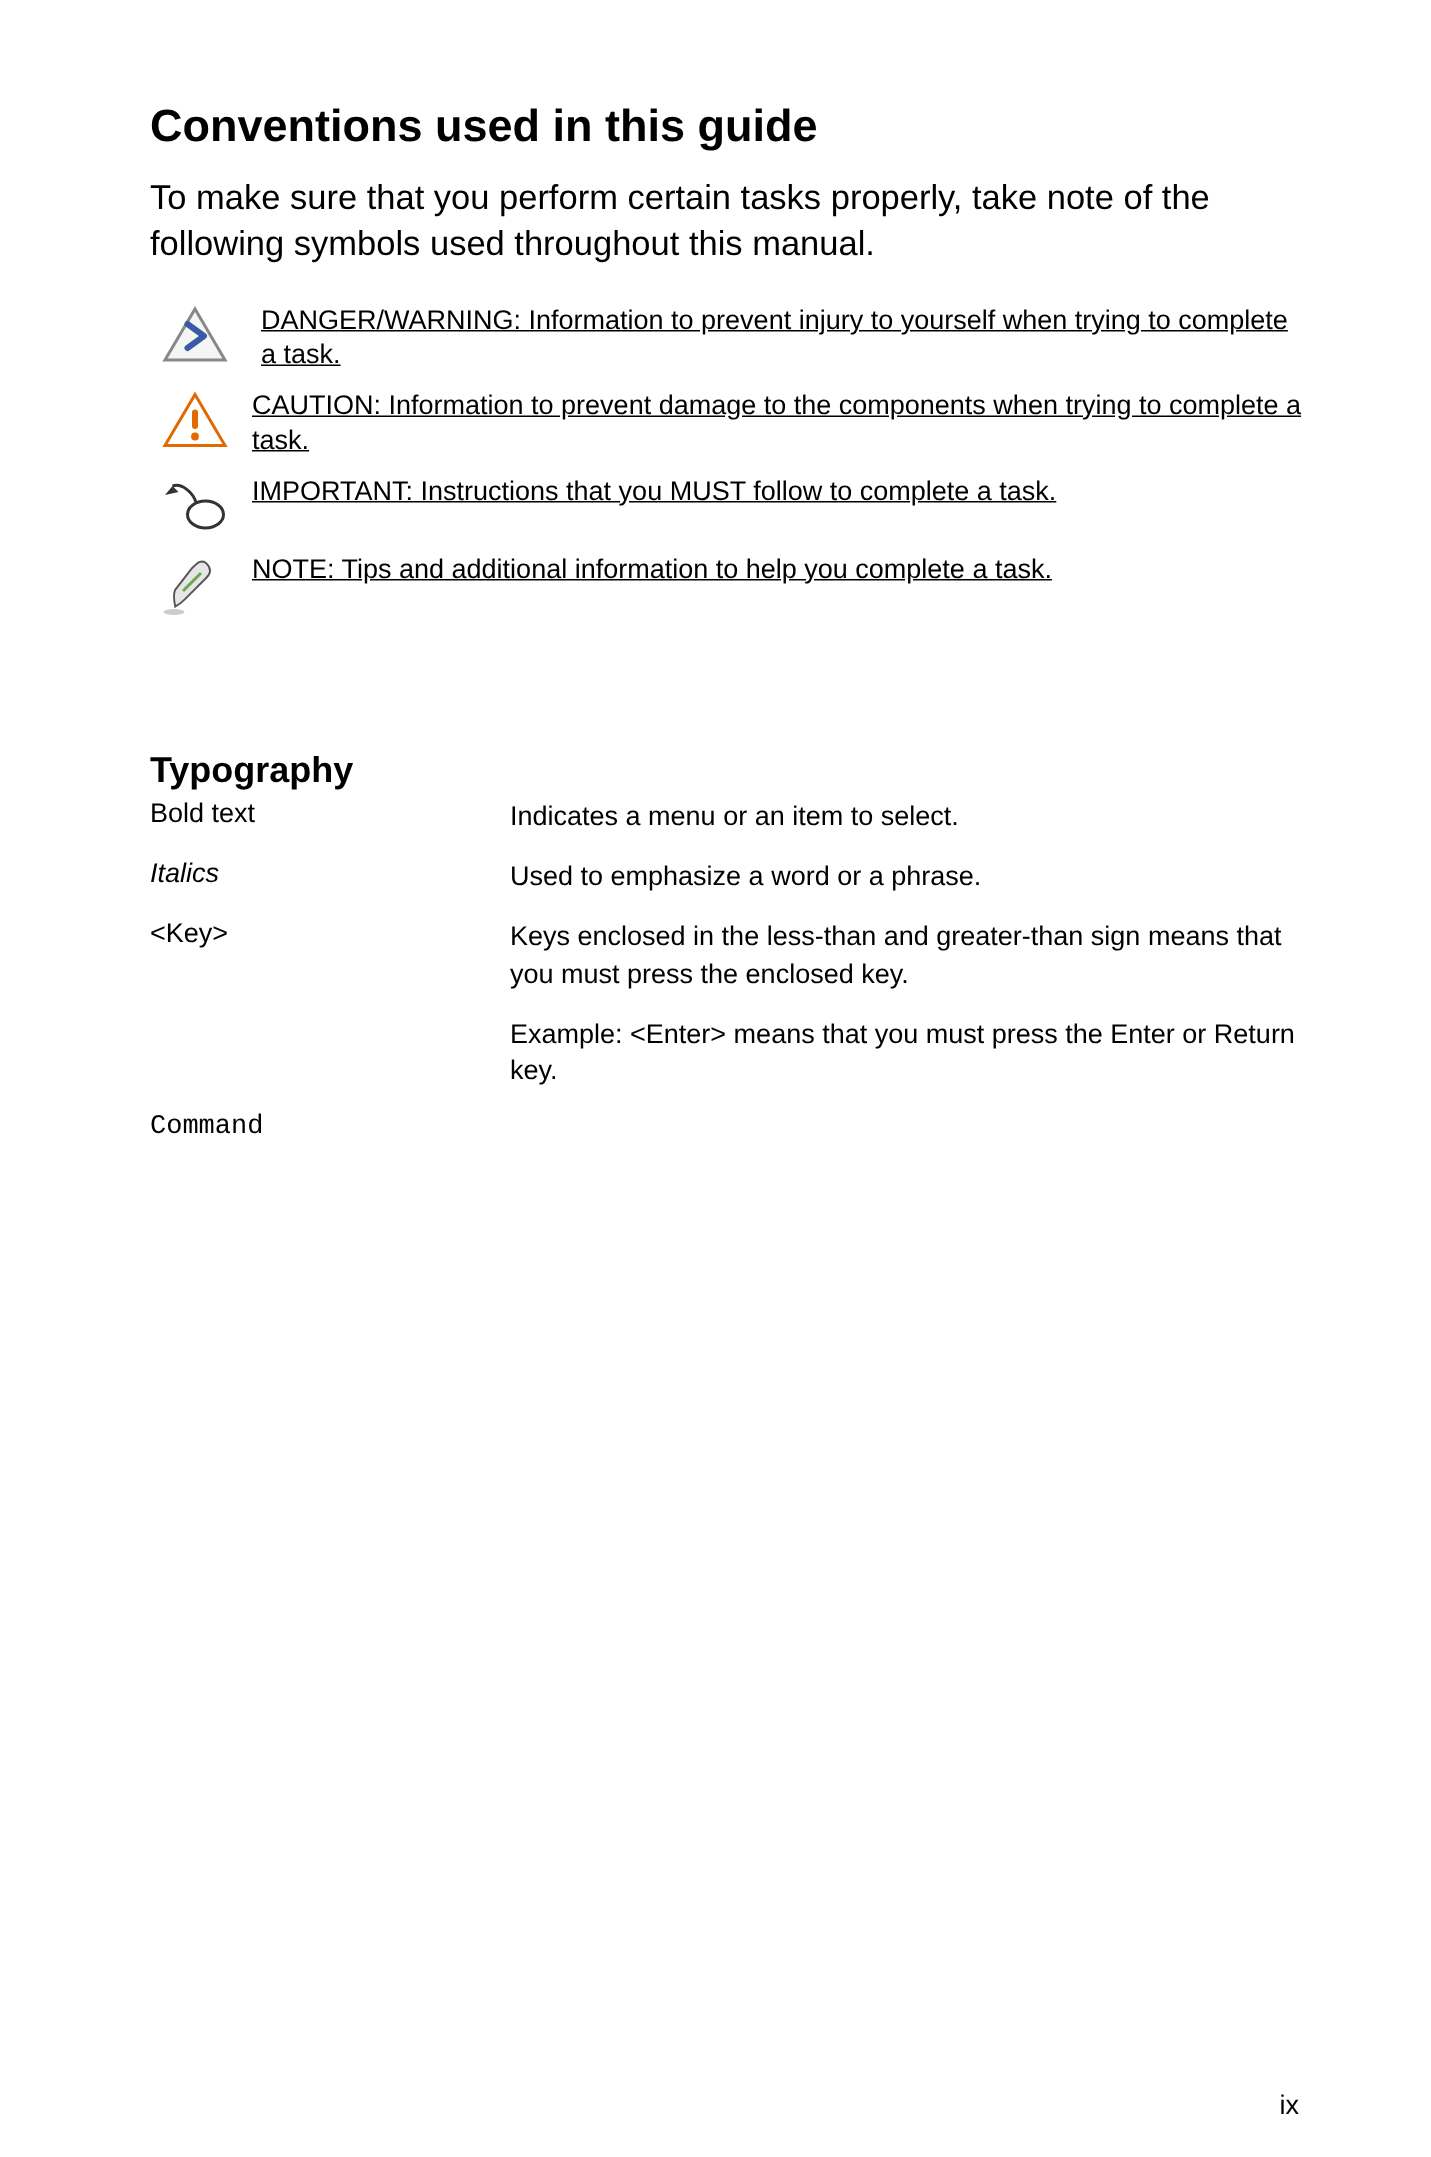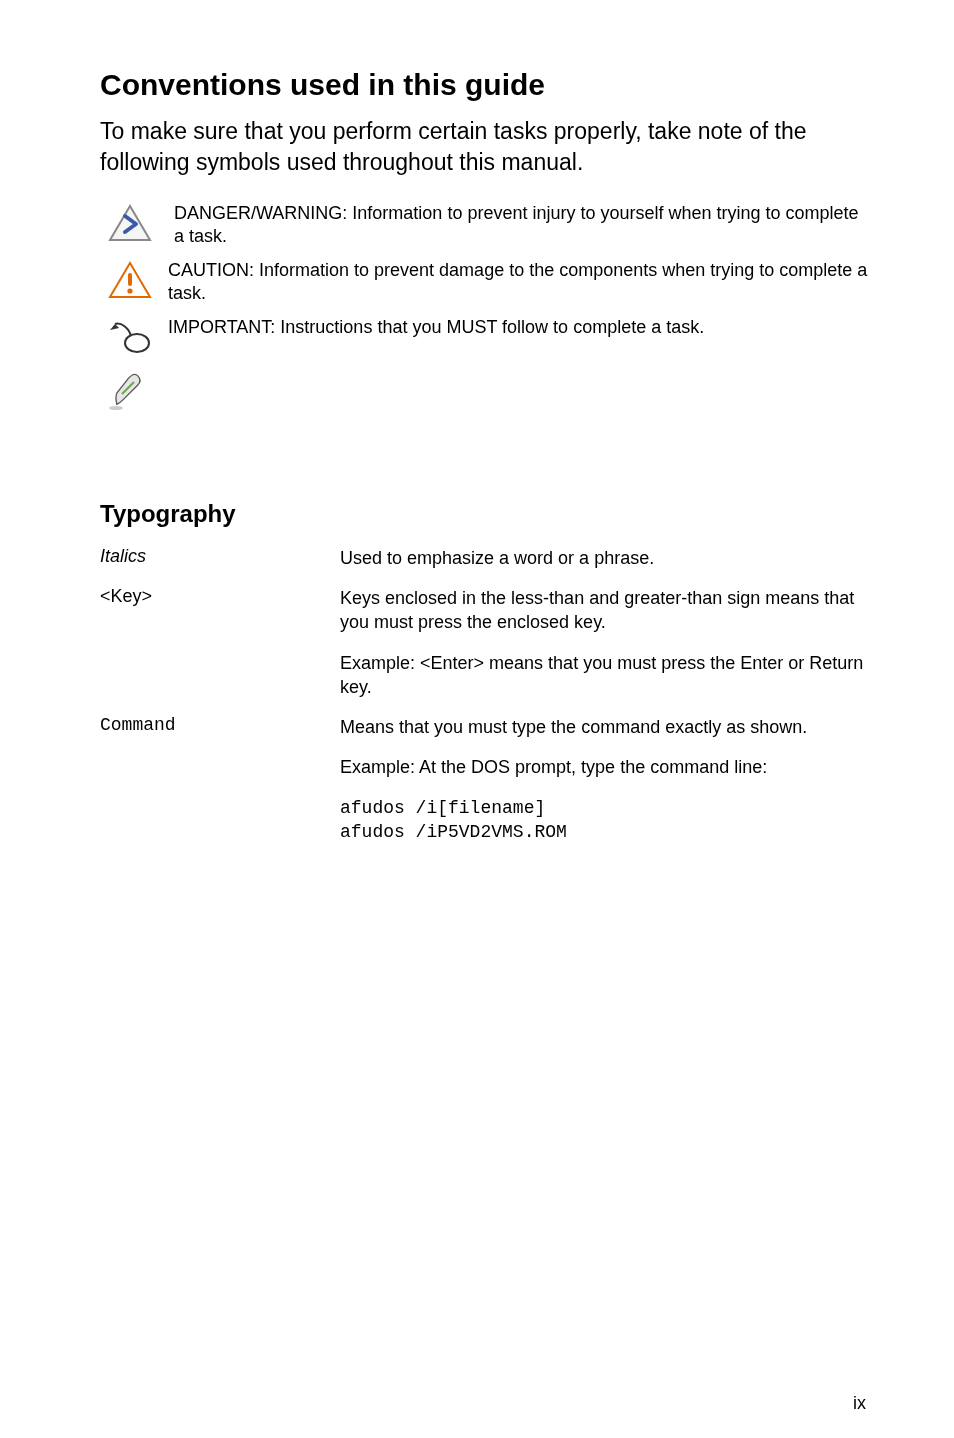--- a/index.html
+++ b/index.html
@@ -19,41 +19,42 @@
   }
   .para {
     font-size: 23px;
     line-height: 1.35;
     margin-bottom: 24px;
   }
   .note-row {
     display: flex;
     align-items: flex-start;
     margin-bottom: 10px;
+    text-decoration: underline;
   }
   .note-row.first { margin-top: 6px; }
   .note-icon {
     width: 60px;
     flex: 0 0 60px;
     display: flex;
     justify-content: center;
     padding-top: 2px;
   }
   .note-text {
     flex: 1;
     font-size: 18px;
     line-height: 1.3;
     padding-left: 8px;
   }
   .note-text.indent-extra { padding-left: 14px; }
   .typo-section { margin-top: 86px; }
   .typo-h2 {
     font-size: 24px;
     font-weight: bold;
-    margin-bottom: 18px;
+    margin-bottom: 4px;
   }
   .typo-row { display: flex; margin-bottom: 16px; }
   .typo-label {
     width: 240px;
     flex: 0 0 240px;
     font-size: 18px;
   }
   .typo-desc {
     flex: 1;
     font-size: 18px;
@@ -110,44 +111,43 @@
 </div>
 
 <div class="note-row">
   <div class="note-icon">
     <svg width="44" height="44" viewBox="0 0 44 44">
       <path d="M6 38 C6 38 10 36 14 32 L32 14 C36 10 36 6 32 2 C28 -2 24 2 20 6 L6 24 C4 28 6 38 6 38 Z" transform="translate(4,4) scale(0.8)" fill="#e6e6e6" stroke="#555" stroke-width="1.6"></path>
       <line x1="14" y1="24" x2="26" y2="12" stroke="#6aa84f" stroke-width="2"></line>
       <ellipse cx="8" cy="38" rx="7" ry="2" fill="#aaa" opacity="0.6"></ellipse>
     </svg>
   </div>
+  <div class="note-text">NOTE: Tips and additional information to help you complete a task.</div>
 </div>
 
 <div class="typo-section">
   <div class="typo-h2">Typography</div>
 
+  <div class="typo-row">
+    <div class="typo-label">Bold text</div>
+    <div class="typo-desc">Indicates a menu or an item to select.</div>
+  </div>
 
   <div class="typo-row">
     <div class="typo-label italic">Italics</div>
     <div class="typo-desc">Used to emphasize a word or a phrase.</div>
   </div>
 
   <div class="typo-row">
     <div class="typo-label">&lt;Key&gt;</div>
     <div class="typo-desc">
       <div class="block">Keys enclosed in the less-than and greater-than sign means that you must press the enclosed key.</div>
       <div class="block">Example: &lt;Enter&gt; means that you must press the Enter or Return key.</div>
     </div>
   </div>
 
 
   <div class="typo-row">
     <div class="typo-label mono bold">Command</div>
-    <div class="typo-desc">
-      <div class="block">Means that you must type the command exactly as shown.</div>
-      <div class="block">Example: At the DOS prompt, type the command line:</div>
-      <div class="mono bold">afudos /i[filename]</div>
-      <div class="mono bold">afudos /iP5VD2VMS.ROM</div>
-    </div>
   </div>
 </div>
 
 <div class="pagenum">ix</div>
 
 </body></html>

